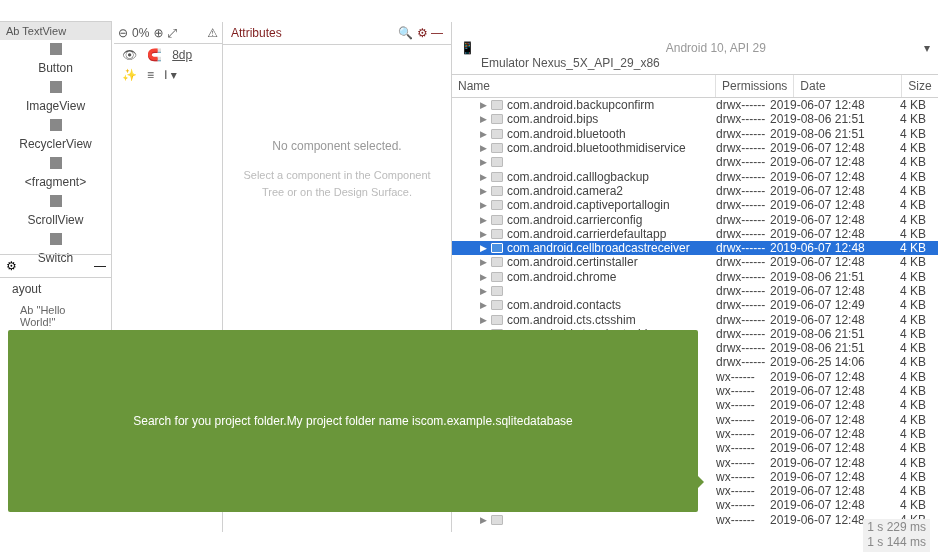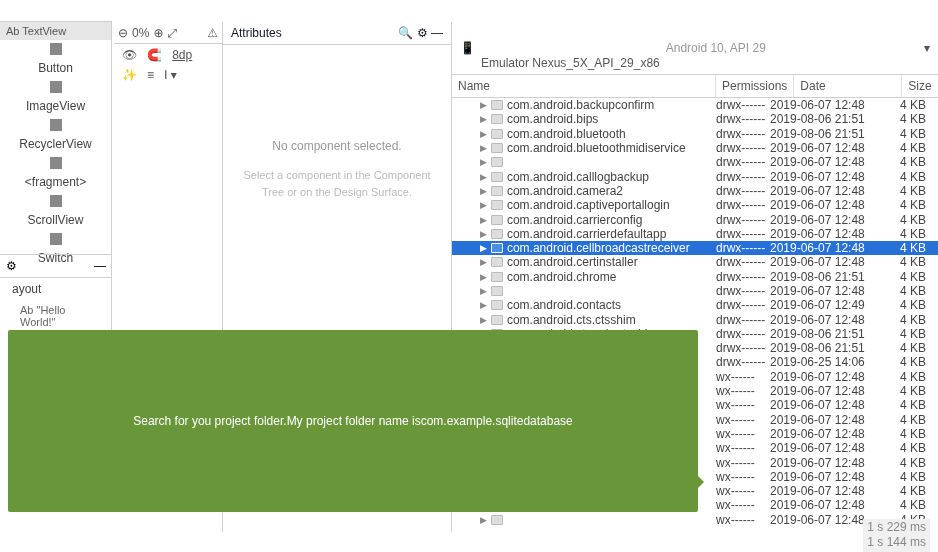--- a/index.html
+++ b/index.html
@@ -22,21 +22,21 @@
 .zoom-bar { position:absolute; left:114px; top:22px; height:22px; width:108px; border-bottom:1px solid #d0d0d0; display:flex; align-items:center; gap:4px; padding:0 4px; color:#555; }
 .zoom-bar span.btn { cursor:pointer; }
 
 
 .design-tools { position:absolute; left:122px; top:48px; display:flex; flex-direction:column; gap:6px; color:#555; }
 .design-tools .row1 { display:flex; gap:10px; align-items:center; }
 .design-tools .dp { text-decoration:underline; }
 
 
 .attr-panel { position:absolute; left:222px; top:22px; width:230px; height:510px; border-left:1px solid #d0d0d0; border-right:1px solid #d0d0d0; background:#fff; }
-.attr-panel .hdr { display:flex; align-items:flex-start; justify-content:space-between; padding:4px 8px; border-bottom:1px solid #d0d0d0; color:#0f172a;}
+.attr-panel .hdr { display:flex; align-items:flex-start; justify-content:space-between; padding:4px 8px; border-bottom:1px solid #d0d0d0; color:#7f1d1d;}
 .attr-panel .msg { text-align:center; color:#999; margin-top:94px; padding:0 16px; }
 .attr-panel .msg .sub{ font-size:11px; color:#bbb; margin-top:14px; line-height:1.5;}
 
 
 .dev { position:absolute; left:452px; top:22px; right:0; bottom:0; background:#fff; }
 .dev .dropdown { display:flex; align-items:center; gap:6px; padding:4px 8px; border-bottom:1px solid #d0d0d0; color:#555; }
 .dev .dropdown .name { font-weight:500;margin-top:30px; }
 .dev .dropdown .api { color:#999; }
 .dev .dropdown .arrow { margin-left:auto; }
 

